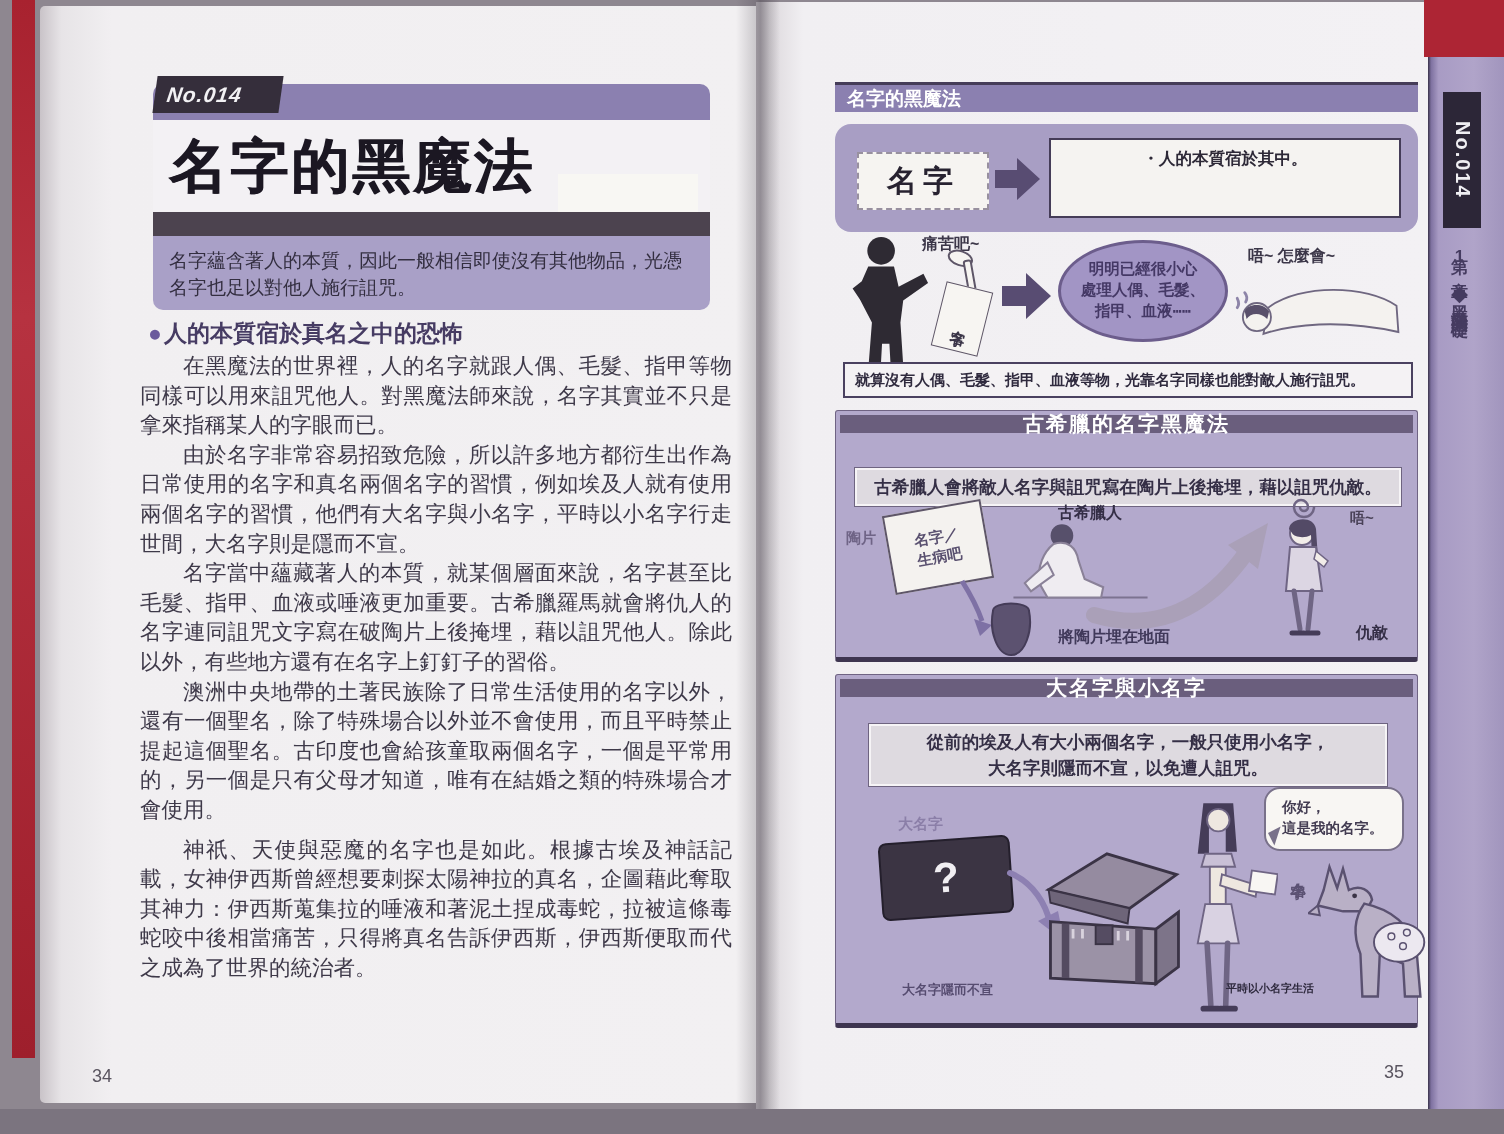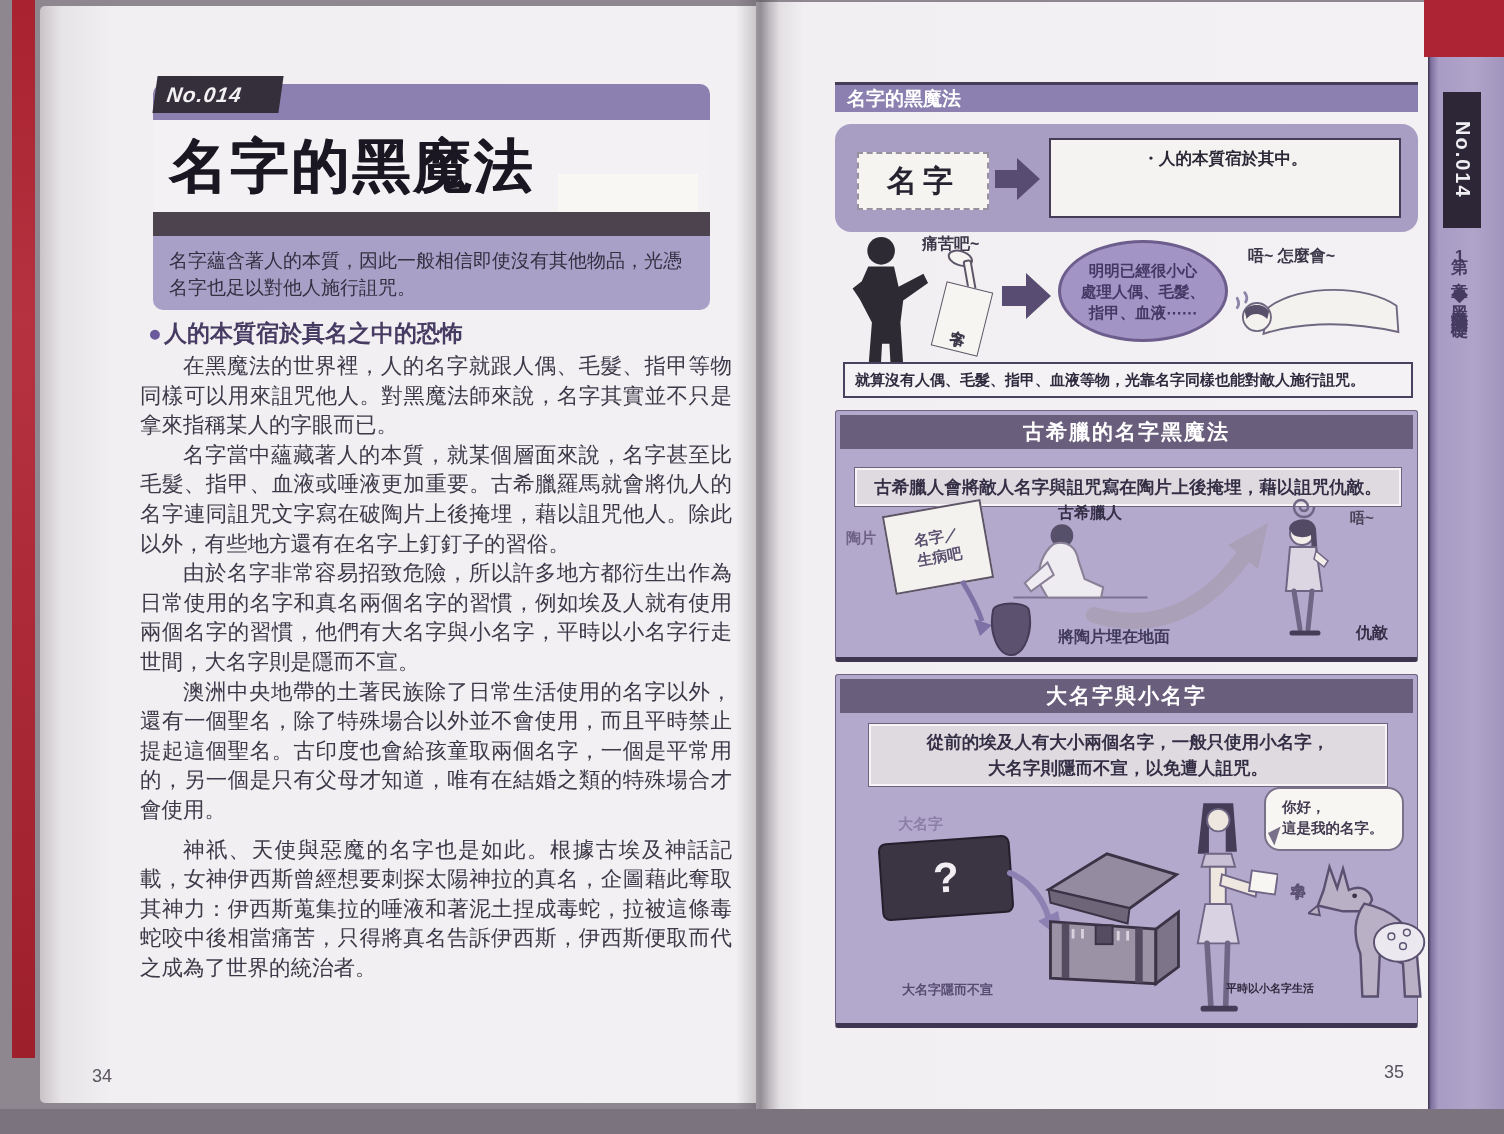--- a/index.html
+++ b/index.html
@@ -52,29 +52,29 @@
     display:flex;align-items:center;justify-content:center;font-size:30px;font-weight:bold;color:#272230;letter-spacing:6px;}
   .pointsbox{position:absolute;left:214px;top:14px;width:352px;height:80px;background:#f5f3f1;border:2px solid #453c58;
     box-sizing:border-box;padding:6px 2px;font-size:16.5px;color:#2d2837;line-height:25px;
     display:flex;flex-direction:row;justify-content:center;font-weight:bold;}
   .speech{font-size:16px;color:#3c3749;font-weight:bold;}
   .paper{left:938px;top:286px;width:46px;height:64px;background:#f7f5f2;border:1.5px solid #5e5668;transform:rotate(14deg);
     display:flex;align-items:center;justify-content:center;}
   .vtext{writing-mode:vertical-rl;text-orientation:upright;font-size:15px;color:#3a3447;font-weight:bold;}
   .thought{left:1058px;top:240px;width:164px;height:96px;border-radius:50%;background:#a295c5;border:3px solid #6c5d8c;
     display:flex;flex-direction:column;align-items:center;justify-content:center;text-align:center;
-    font-size:15.5px;font-weight:bold;color:#443865;line-height:21px;}
+    font-size:15.5px;font-weight:bold;color:#443865;line-height:21px;font-family:Liberation Mono, monospace;}
   .cap-strip{left:843px;top:362px;width:570px;height:36px;background:#f4f2f4;border:2.5px solid #4a4160;
     box-sizing:border-box;display:flex;align-items:center;padding-left:10px;
     font-size:15px;font-weight:bold;color:#2f2a3e;}
 
   .panel{background:#b3a9cc;border:1px solid #6f6383;border-bottom:5px solid #3e3550;border-radius:3px;box-sizing:border-box;}
   .panel2{left:835px;top:410px;width:583px;height:252px;}
   .panel3{left:835px;top:674px;width:583px;height:354px;}
-  .panel .bar{position:absolute;left:4px;top:4px;right:4px;height:34px;background:#6a5e7d;color:#fff;
+  .panel .bar{position:absolute;left:4px;top:4px;right:4px;height:18px;background:#6a5e7d;color:#fff;
     font-size:21px;font-weight:bold;display:flex;align-items:center;justify-content:center;letter-spacing:2px;}
   .sumbox{position:absolute;background:#dedae0;border:1px solid #6e6480;box-shadow:inset 0 0 0 2px #f6f4f6;
     display:flex;flex-direction:column;align-items:center;justify-content:center;
     font-size:17.5px;font-weight:bold;color:#352f46;text-align:center;line-height:26px;}
   .ill-label{position:absolute;font-size:16px;font-weight:bold;color:#342e46;}
   .soft-label{position:absolute;font-size:15px;font-weight:bold;color:#6f6486;}
   .tile{position:absolute;left:52px;top:96px;width:96px;height:76px;background:#f4f2ef;border:2px solid #5e5668;
     transform:rotate(-10deg);display:flex;flex-direction:column;align-items:center;justify-content:center;
     font-size:15px;font-weight:bold;color:#5a5170;line-height:20px;}
   .plate{position:absolute;left:44px;top:164px;width:128px;height:74px;background:#3b3443;border:2px solid #241f2c;
@@ -116,22 +116,22 @@
     <div class="darkbar"></div>
     <div class="lede">名字蘊含著人的本質，因此一般相信即使沒有其他物品，光憑名字也足以對他人施行詛咒。</div>
   </div>
 
   <div class="abs sect-head">
     <span class="dot">●</span><span>人的本質宿於真名之中的恐怖</span>
   </div>
 
   <div class="abs bodytext">
     <p>在黑魔法的世界裡，人的名字就跟人偶、毛髮、指甲等物同樣可以用來詛咒他人。對黑魔法師來說，名字其實並不只是拿來指稱某人的字眼而已。</p>
+    <p>由於名字非常容易招致危險，所以許多地方都衍生出作為日常使用的名字和真名兩個名字的習慣，例如埃及人就有使用兩個名字的習慣，他們有大名字與小名字，平時以小名字行走世間，大名字則是隱而不宣。</p>
     <p>名字當中蘊藏著人的本質，就某個層面來說，名字甚至比毛髮、指甲、血液或唾液更加重要。古希臘羅馬就會將仇人的名字連同詛咒文字寫在破陶片上後掩埋，藉以詛咒他人。除此以外，有些地方還有在名字上釘釘子的習俗。</p>
-    <p>由於名字非常容易招致危險，所以許多地方都衍生出作為日常使用的名字和真名兩個名字的習慣，例如埃及人就有使用兩個名字的習慣，他們有大名字與小名字，平時以小名字行走世間，大名字則是隱而不宣。</p>
     <p>澳洲中央地帶的土著民族除了日常生活使用的名字以外，還有一個聖名，除了特殊場合以外並不會使用，而且平時禁止提起這個聖名。古印度也會給孩童取兩個名字，一個是平常用的，另一個是只有父母才知道，唯有在結婚之類的特殊場合才會使用。</p>
     <p class="gap">神祇、天使與惡魔的名字也是如此。根據古埃及神話記載，女神伊西斯曾經想要刺探太陽神拉的真名，企圖藉此奪取其神力：伊西斯蒐集拉的唾液和著泥土捏成毒蛇，拉被這條毒蛇咬中後相當痛苦，只得將真名告訴伊西斯，伊西斯便取而代之成為了世界的統治者。</p>
   </div>
 
   <div class="abs pagenum" style="left:92px;top:1066px;">34</div>
 
   <div class="abs runhdr">名字的黑魔法</div>
 
   <div class="abs panel1">
     <div class="namebox">名字</div>

